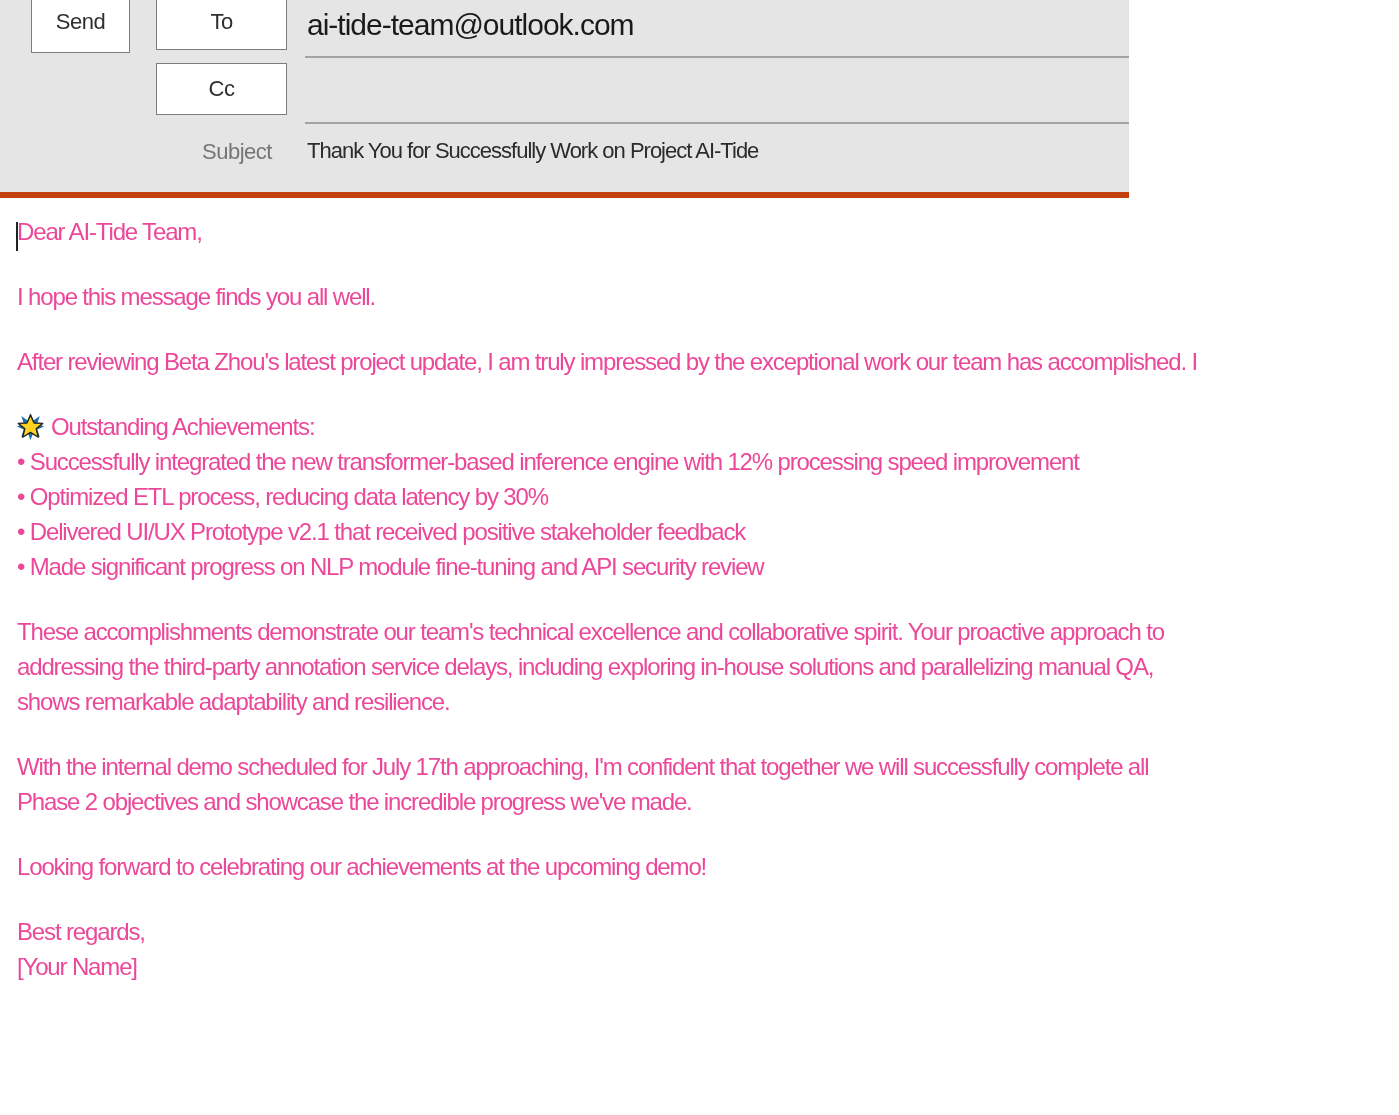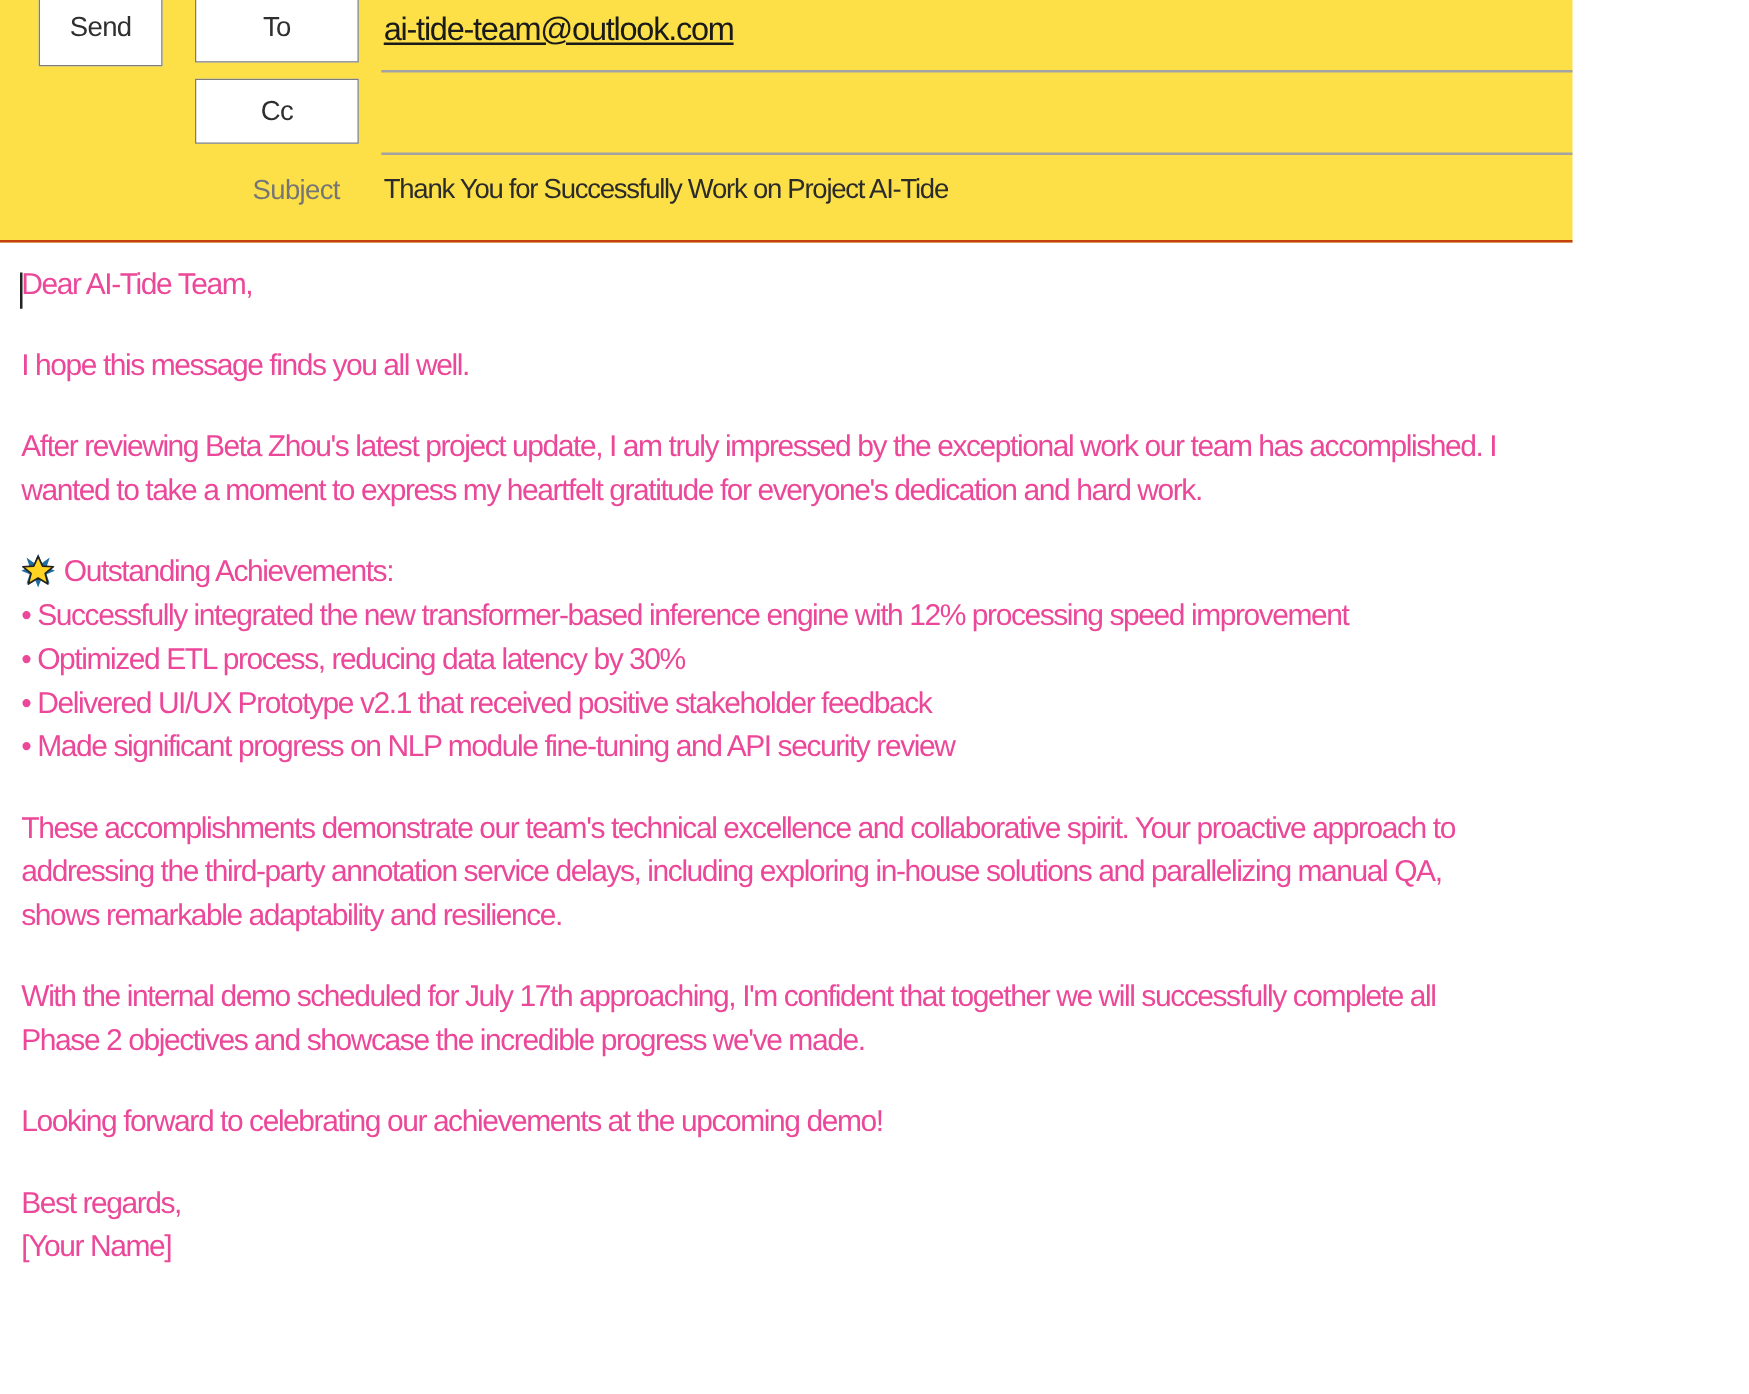--- a/index.html
+++ b/index.html
@@ -7,24 +7,24 @@
     padding: 0;
     background: #ffffff;
     width: 1399px;
     height: 1115px;
     overflow: hidden;
     font-family: "Liberation Sans", "DejaVu Sans", sans-serif;
     color: #1f1f1f;
   }
   .compose-header {
     position: relative;
-    width: 1258px;
+    width: 1129px;
     height: 192px;
-    background: #fde047;
-    border-bottom: 2px solid #c2410c;
+    background: #e5e5e5;
+    border-bottom: 6px solid #c2410c;
     overflow: hidden;
   }
   .hdr-btn {
     position: absolute;
     box-sizing: border-box;
     border: 1.5px solid #7d7d7d;
     background: #ffffff;
     color: #2f2f2f;
     font-size: 22px;
     letter-spacing: -0.5px;
@@ -44,24 +44,23 @@
     width: 1085px;
     height: 0;
     border-bottom: 2px solid #a3a3a3;
   }
   .to-line { top: 56px; }
   .cc-line { top: 122px; }
   .recipient {
     position: absolute;
     left: 307px;
     top: 8px;
-    font-size: 26px;
+    font-size: 30px;
     letter-spacing: -1px;
     color: #1a1a1a;
-    text-decoration: underline;
     cursor: pointer;
   }
   .cc-value {
     position: absolute;
     left: 307px;
     top: 74px;
     width: 1080px;
     height: 40px;
     font-size: 22px;
     cursor: text;
@@ -138,21 +137,20 @@
   <div class="caret"></div>
 
 <div class="block">
       <div class="line">Dear AI-Tide Team,</div>
     </div>
     <div class="block">
       <div class="line">I hope this message finds you all well.</div>
     </div>
     <div class="block">
       <div class="line">After reviewing Beta Zhou's latest project update, I am truly impressed by the exceptional work our team has accomplished. I</div>
-      <div class="line">wanted to take a moment to express my heartfelt gratitude for everyone's dedication and hard work.</div>
     </div>
     <div class="block">
       <div class="line"><svg width="27" height="27" viewBox="0 0 32 32" aria-hidden="true">
     <polygon points="16,0 19.5,9 27,3.5 24,12.5 32,16 24,19.5 27,28.5 19.5,23 16,32 12.5,23 5,28.5 8,19.5 0,16 8,12.5 5,3.5 12.5,9" fill="var(--star-burst-blue)"></polygon>
     <polygon points="16,2.5 20.2,11.8 30.5,12.3 22.7,18.7 25.3,28.7 16,23 6.7,28.7 9.3,18.7 1.5,12.3 11.8,11.8" fill="var(--star-yellow)" stroke="var(--star-outline)" stroke-width="1.6" stroke-linejoin="round"></polygon>
   </svg>Outstanding Achievements:</div>
       <div class="line">• Successfully integrated the new transformer-based inference engine with 12% processing speed improvement</div>
       <div class="line">• Optimized ETL process, reducing data latency by 30%</div>
       <div class="line">• Delivered UI/UX Prototype v2.1 that received positive stakeholder feedback</div>
       <div class="line">• Made significant progress on NLP module fine-tuning and API security review</div>

